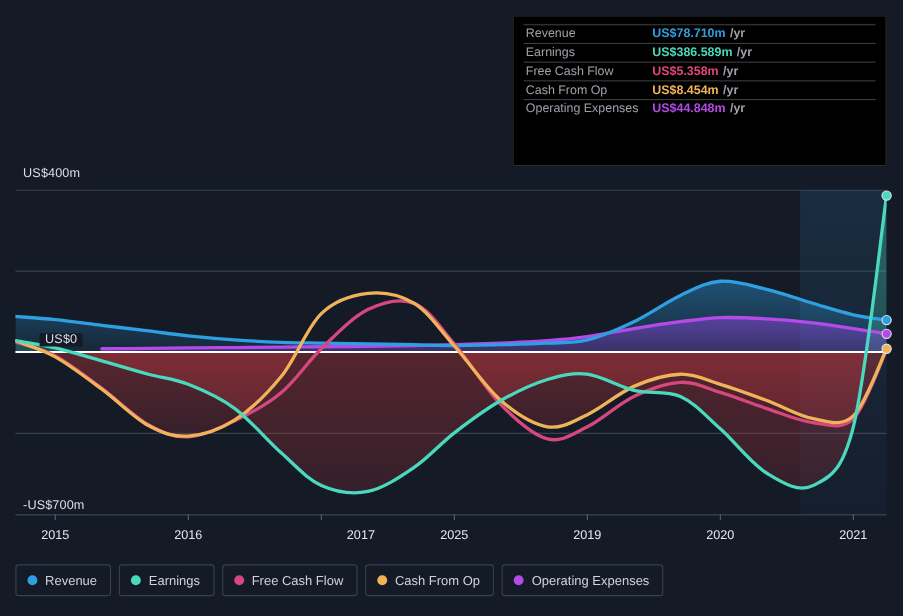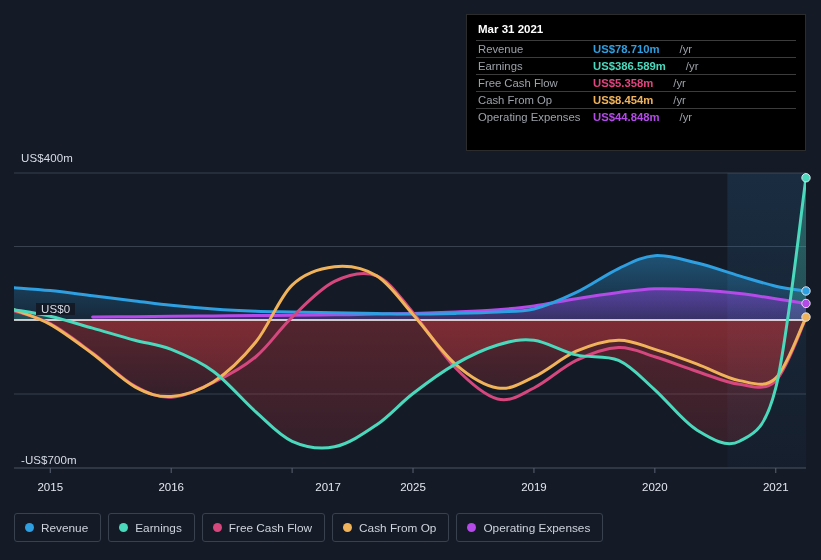--- a/index.html
+++ b/index.html
@@ -61,21 +61,21 @@
     padding-left: 2px;
   }
   .tt-row.noline { border-top: none; }
   .tt-name {
     width: 115px;
     color: #9da2aa;
     font-size: 11.3px;
     white-space: nowrap;
   }
   .tt-val { font-size: 11.3px; font-weight: bold; white-space: nowrap; }
-  .tt-unit { color: #9da2aa; font-size: 11.3px; font-weight: normal; margin-left: 20px; }
+  .tt-unit { color: #9da2aa; font-size: 11.3px; font-weight: bold; margin-left: 4px; }
   .tt-sub-pct { color: #ffffff; font-size: 11.3px; font-weight: bold; }
   .tt-sub-txt { color: #9da2aa; font-size: 11.3px; margin-left: 4px; }
 
   
   #legend {
     position: absolute;
     left: 14px; top: 513px;
     display: flex;
     gap: 7px;
     z-index: 30;
@@ -185,21 +185,20 @@
         <div class="x-tick-label" style="left: 171.191px;">2016</div>
         <div class="x-tick-label" style="left: 292.107px; margin-left: 36px;">2017</div>
         <div class="x-tick-label" style="left: 413.023px;">2025</div>
         <div class="x-tick-label" style="left: 533.939px;">2019</div>
         <div class="x-tick-label" style="left: 654.855px;">2020</div>
         <div class="x-tick-label" style="left: 775.771px;">2021</div>
       </div>
   </div>
 
   <div id="tooltip">
-    <div id="tt-date">Mar 31 2021</div>
     <div id="tt-rows">
         <div class="tt-row">
           <div class="tt-name">Revenue</div>
           <div class="tt-val" style="color: rgb(46, 159, 224);">US$78.710m<span class="tt-unit">/yr</span></div>
         </div>
         <div class="tt-row">
           <div class="tt-name">Earnings</div>
           <div class="tt-val" style="color: rgb(74, 217, 189);">US$386.589m<span class="tt-unit">/yr</span></div>
         </div>
         <div class="tt-row">

